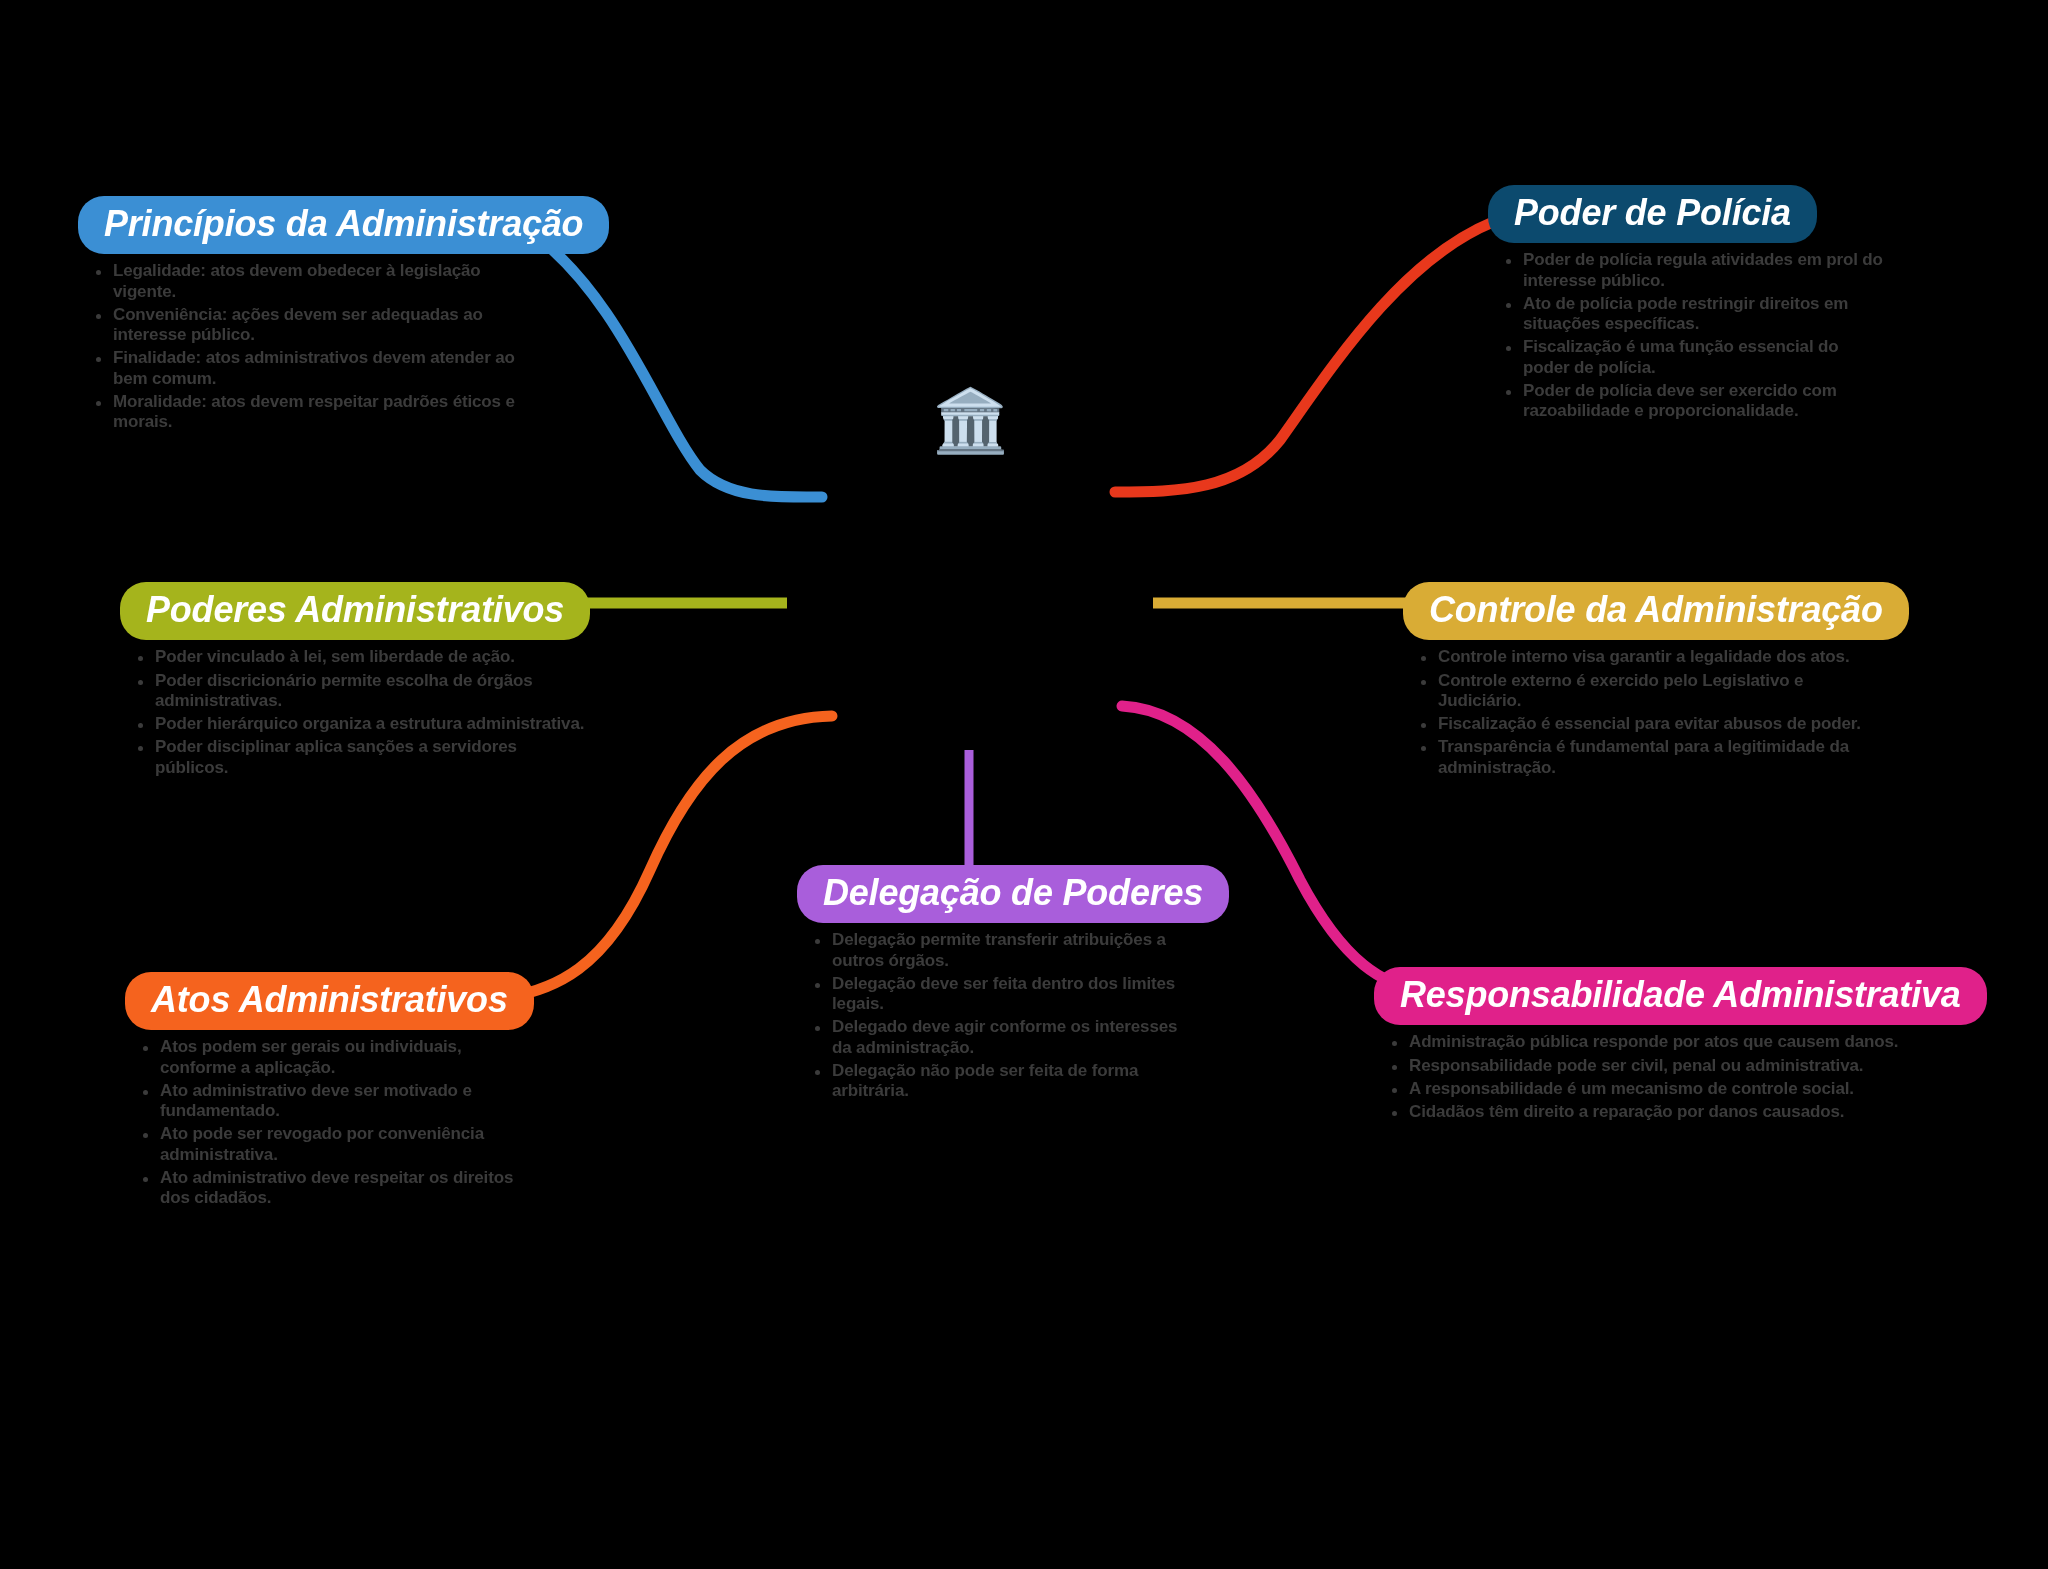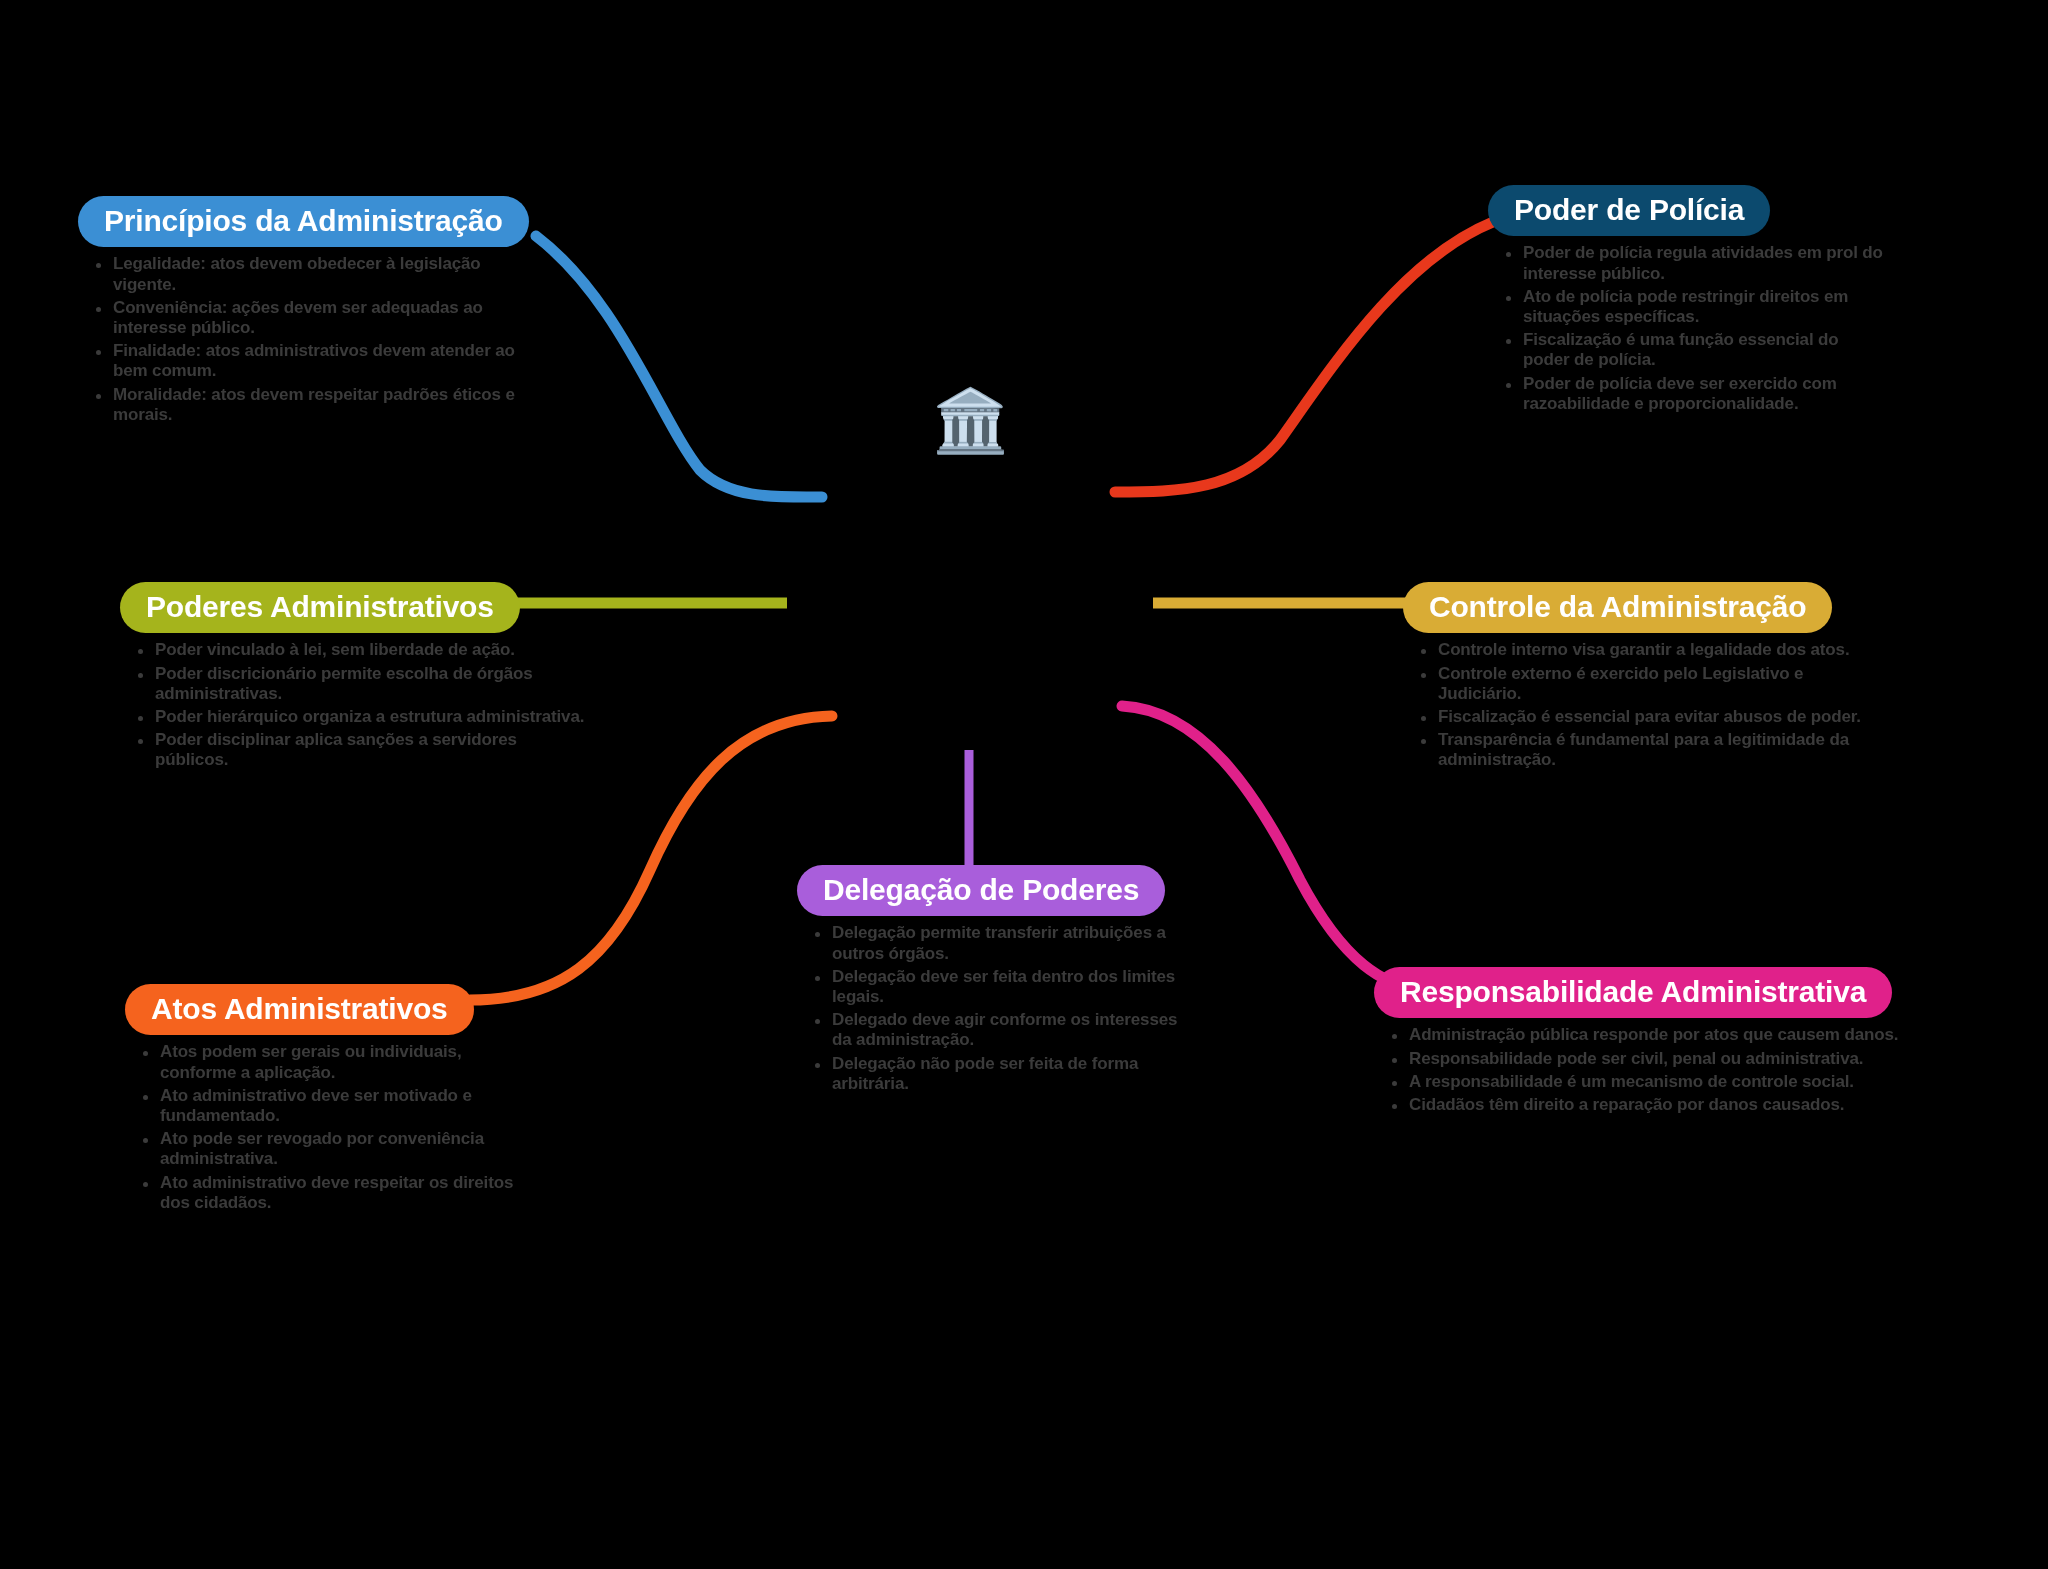--- a/index.html
+++ b/index.html
@@ -22,24 +22,25 @@
   }
   .node {
     position:absolute;
   }
   .badge {
     display:inline-block;
     border-radius:26px;
     padding:7px 26px 9px 26px;
     color:#ffffff;
     font-weight:bold;
-    font-size:30px;
+    font-size:36px;
     line-height:1.18;
     letter-spacing:-0.2px;
     white-space:nowrap;
+    font-style:italic;
   }
   .bullets {
     list-style:none;
     margin-top:7px;
     padding-left:14px;
   }
   .bullets li {
     position:relative;
     color:#3b3b3b;
     font-size:17px;
@@ -132,21 +133,21 @@
     <ul class="bullets">
       <li>Controle interno visa garantir a legalidade dos atos.</li>
       <li>Controle externo é exercido pelo Legislativo e Judiciário.</li>
       <li>Fiscalização é essencial para evitar abusos de poder.</li>
       <li>Transparência é fundamental para a legitimidade da administração.</li>
     </ul>
   </div>
 
   <div class="node" id="node-atos-adm">
     <div class="badge-wrap">
-      <span class="badge" style="background:#F5631E;margin-top:12px;">Atos Administrativos</span>
+      <span class="badge" style="background:#F5631E;">Atos Administrativos</span>
     </div>
     <ul class="bullets">
       <li>Atos podem ser gerais ou individuais, conforme a aplicação.</li>
       <li>Ato administrativo deve ser motivado e fundamentado.</li>
       <li>Ato pode ser revogado por conveniência administrativa.</li>
       <li>Ato administrativo deve respeitar os direitos dos cidadãos.</li>
     </ul>
   </div>
 
   <div class="node" id="node-delegacao">

